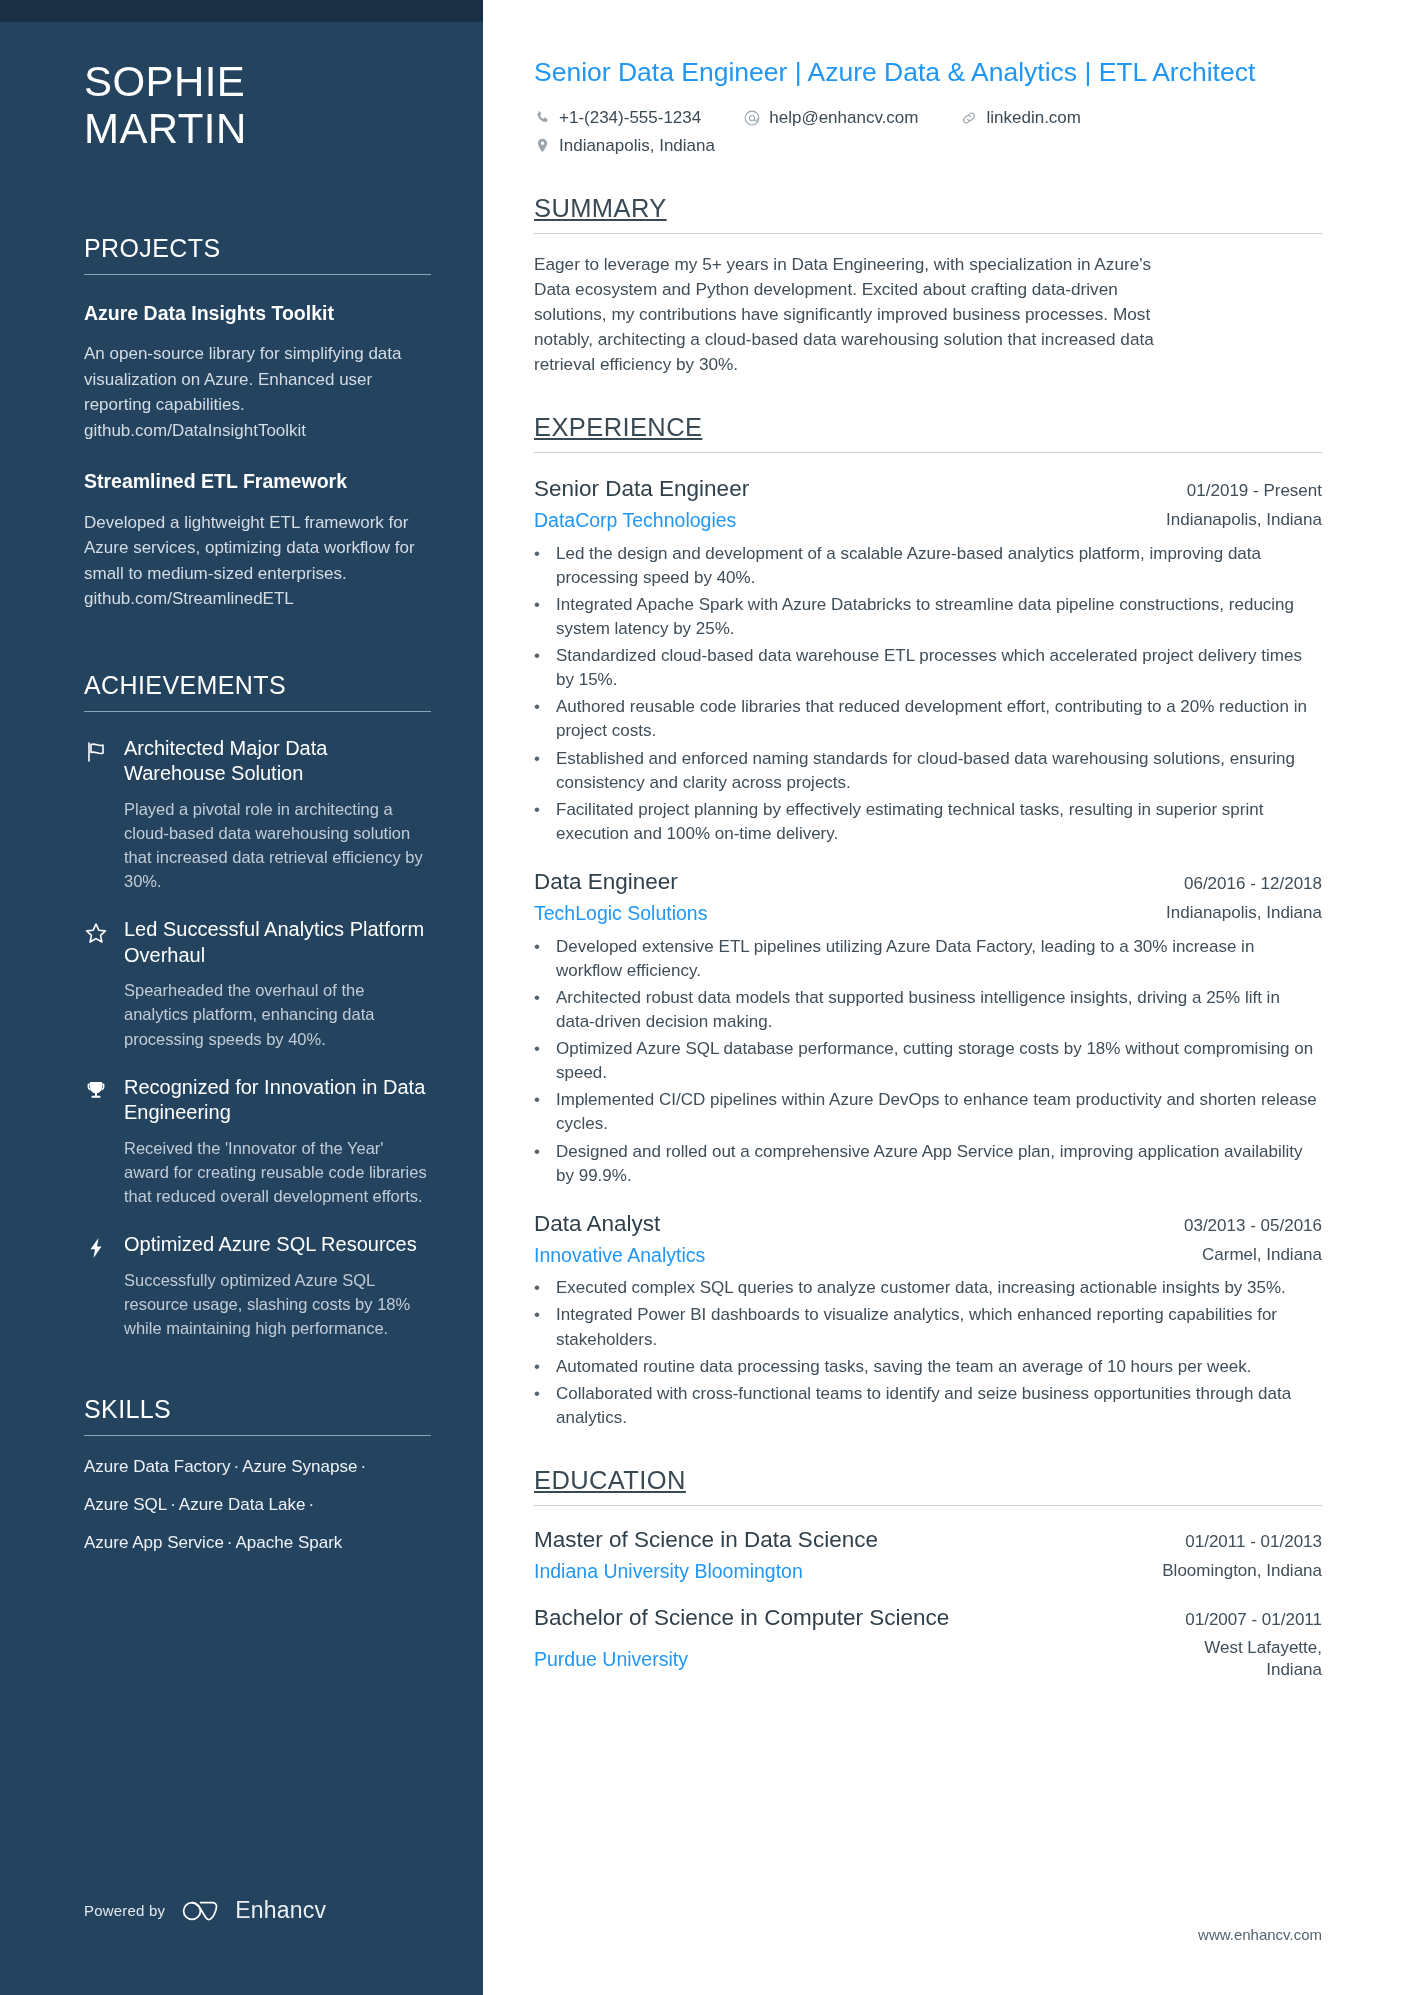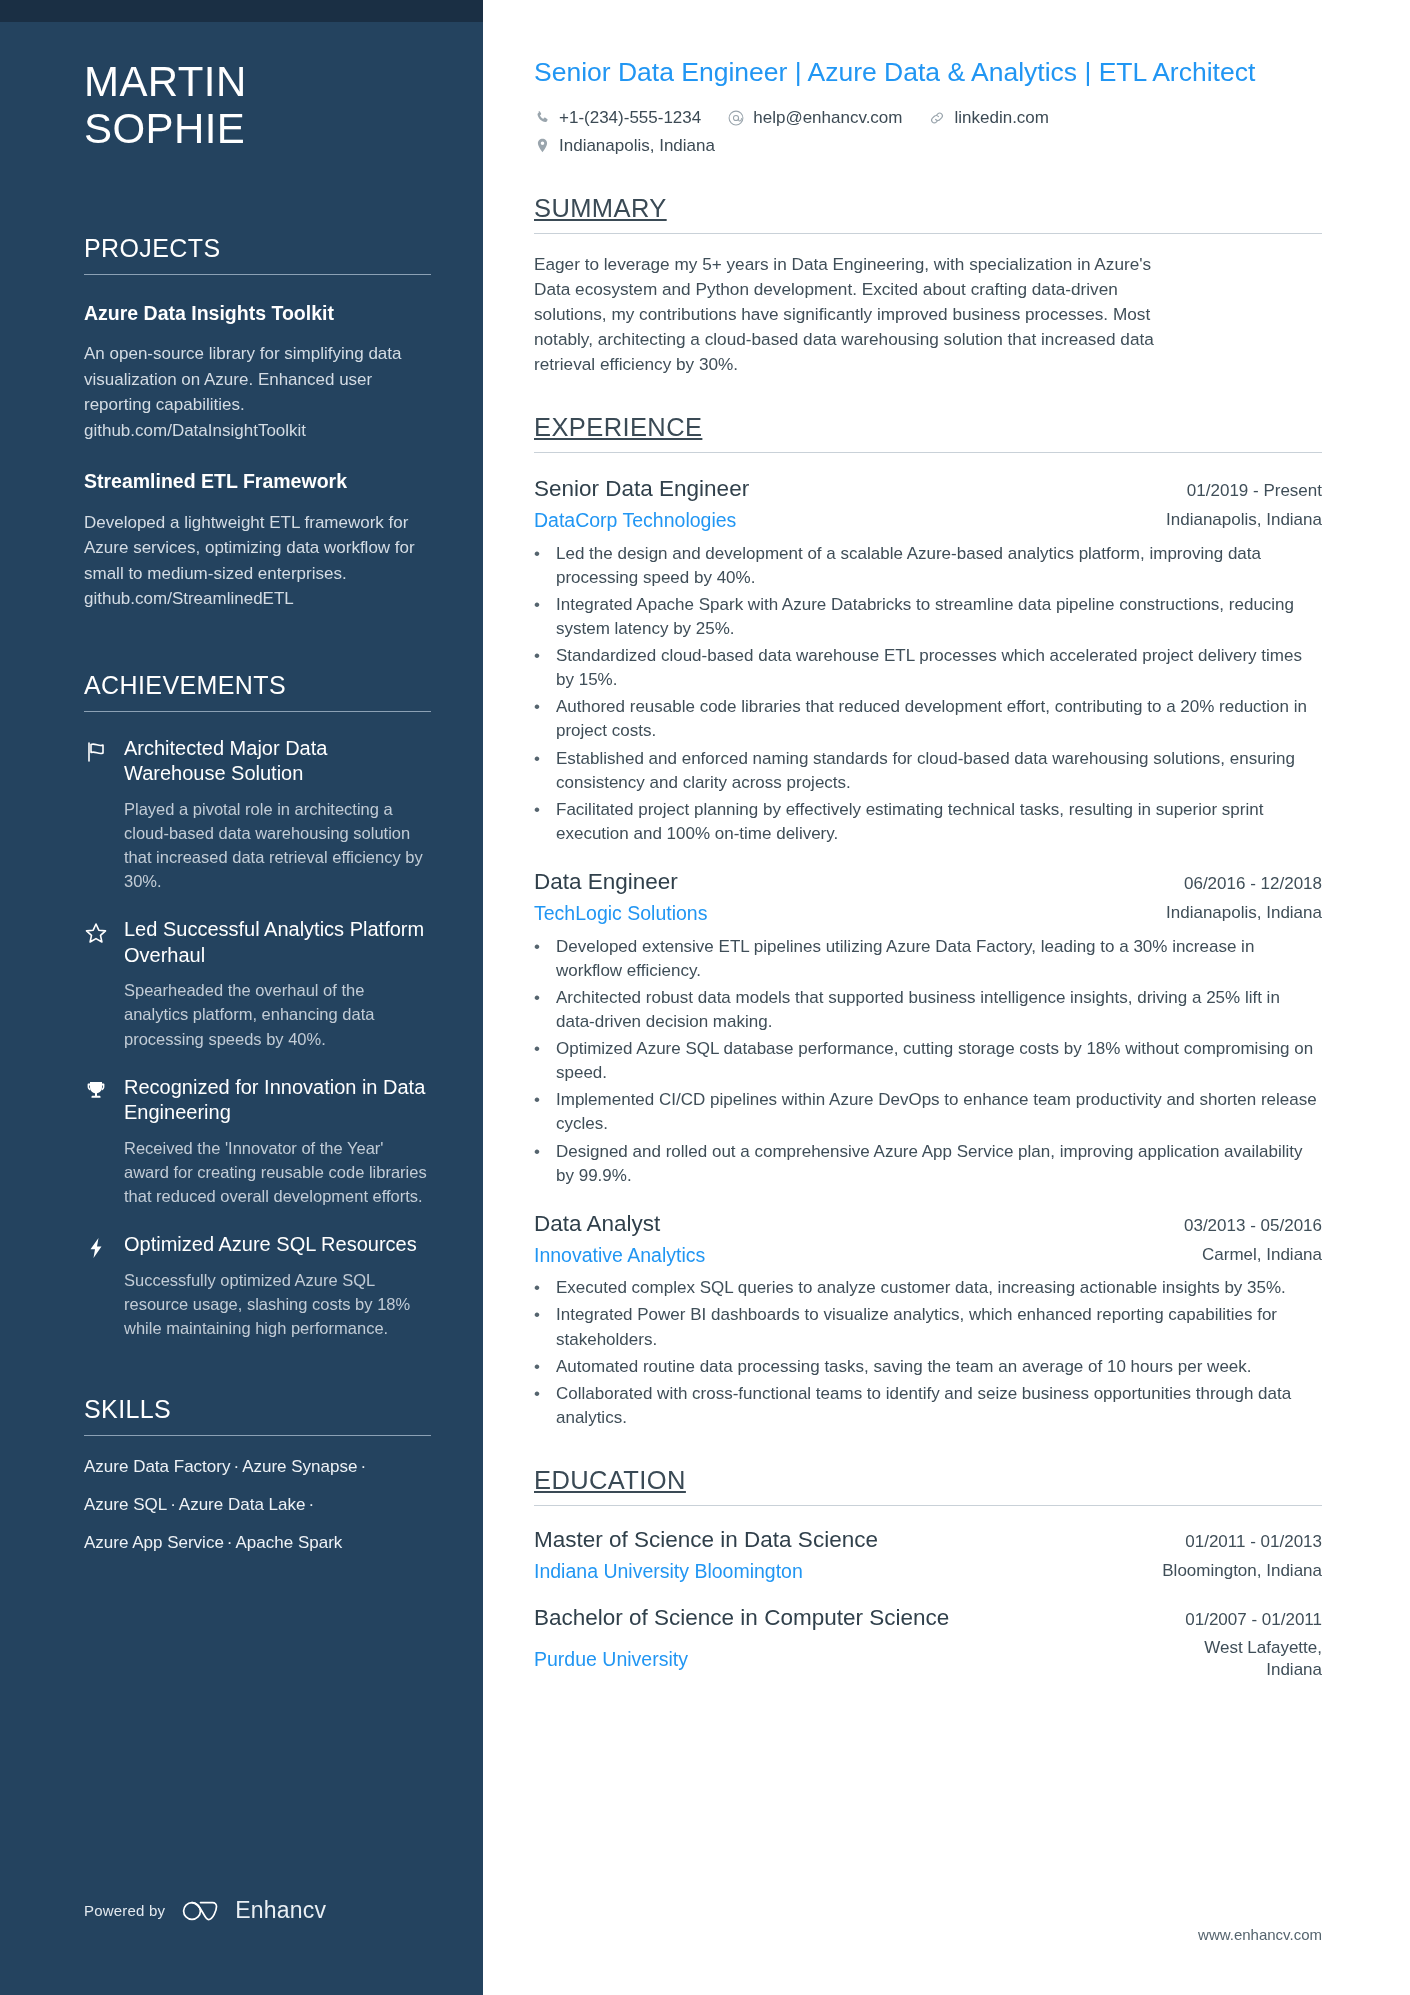--- a/index.html
+++ b/index.html
@@ -158,21 +158,21 @@
     line-height: 1.28;
     color: #2196f3;
     font-weight: 400;
     max-width: 790px;
   }
   .contact-rows { margin-top: 16px; }
   .contact-row {
     display: flex;
     align-items: center;
     flex-wrap: wrap;
-    gap: 0px;
+    gap: 16px;
     margin-bottom: 4px;
   }
   .contact-item {
     display: inline-flex;
     align-items: center;
     gap: 8px;
     margin-right: 26px;
     font-size: 17px;
     color: #3c4a54;
     line-height: 1.4;
@@ -275,22 +275,22 @@
 </head>
 <body>
 
 <div class="page">
 
   <aside class="sidebar">
     <div class="sidebar-topstrip"></div>
     <div class="sidebar-inner">
 
       <div class="name-block">
+        <div class="name-line">SOPHIE</div>
         <div class="name-line">MARTIN</div>
-        <div class="name-line">SOPHIE</div>
       </div>
 
       <section class="side-section projects-wrap">
         <h2 class="side-sec-title">PROJECTS</h2>
         <div class="side-rule"></div>
 
         <div class="project">
           <div class="project-title">Azure Data Insights Toolkit</div>
           <div class="project-desc">An open-source library for simplifying data visualization on Azure. Enhanced user reporting capabilities. github.com/DataInsightToolkit</div>
         </div>

